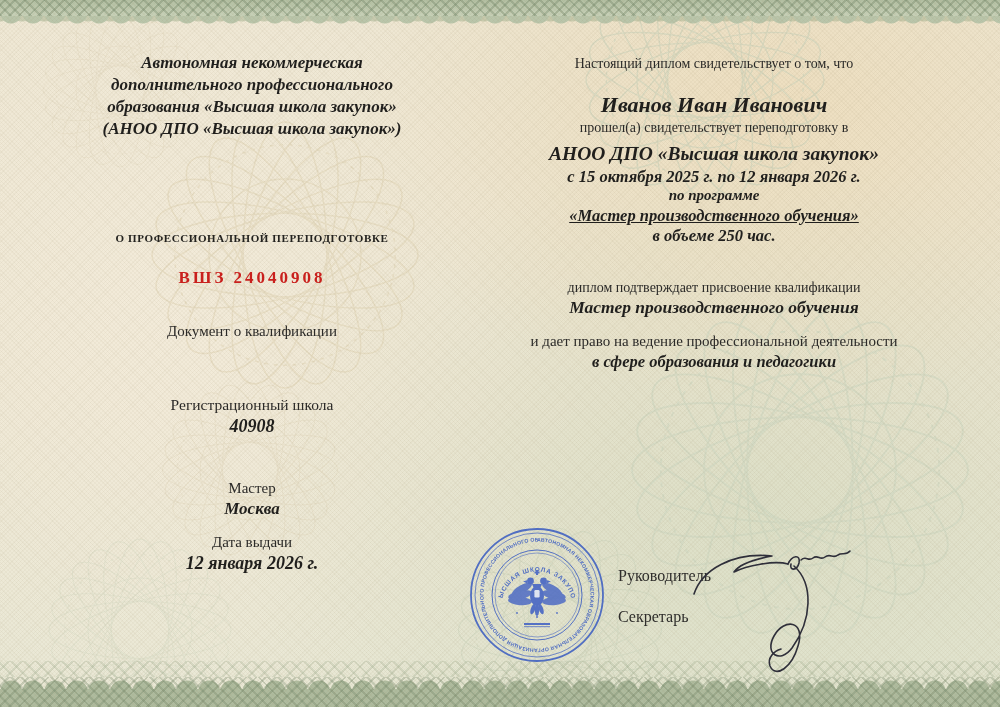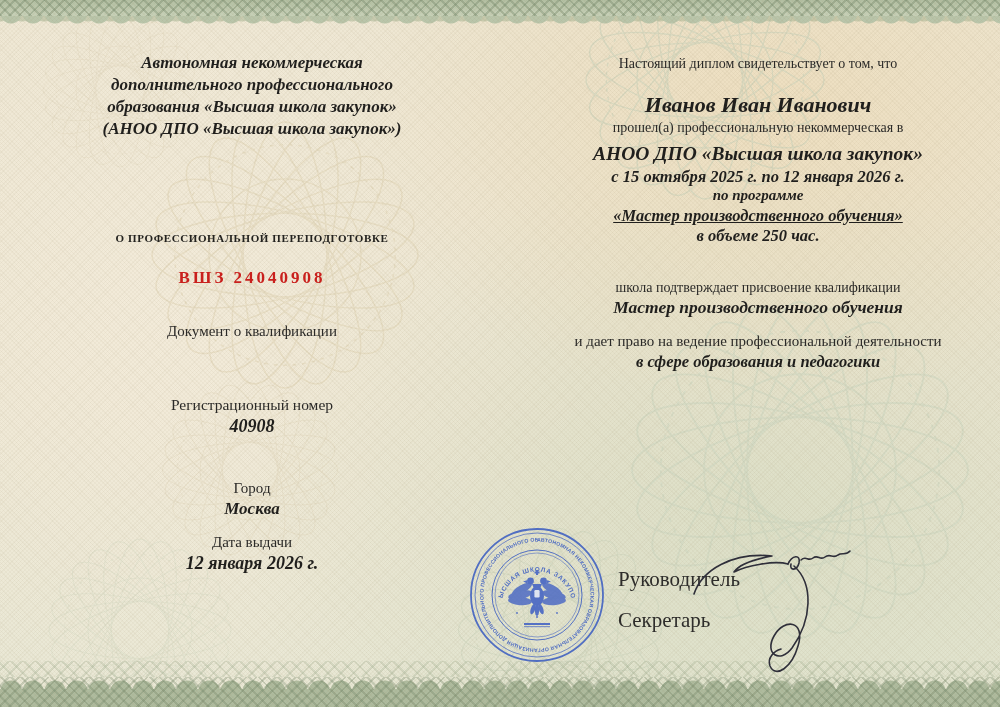--- a/index.html
+++ b/index.html
@@ -38,21 +38,21 @@
       repeating-linear-gradient(-45deg, rgba(148,163,132,.32) 0 2px, transparent 2px 9px);}
   .band-bottom::after{content:""; position:absolute; left:0; right:0; bottom:0; height:30px;
     background:
       repeating-linear-gradient(45deg, rgba(102,122,92,.26) 0 2px, transparent 2px 7px),
       repeating-linear-gradient(-45deg, rgba(102,122,92,.26) 0 2px, transparent 2px 7px),
       radial-gradient(circle at 11px 14px, #aebb9e 10px, rgba(174,187,158,0) 11px) 0 0/22px 12px repeat-x,
       linear-gradient(0deg, #aebb9e 0 18px, rgba(174,187,158,0) 18px);}
   
   .tb{position:absolute; text-align:center; z-index:4;}
   .lcol{left:52px; width:400px;}
-  .rcol{left:568px; width:380px;}
+  .rcol{left:524px; width:380px;}
   .bi{font-weight:bold; font-style:italic; color:#201f1d;}
   .org{top:52px; font-size:17px; line-height:22px;}
   .title{top:194px; font-size:33px; font-weight:bold; letter-spacing:3px; color:#181715;}
   .subtitle{top:232px; font-size:11px; font-weight:bold; letter-spacing:.6px; color:#23221f;}
   .series{top:268px; font-size:17px; font-weight:bold; letter-spacing:3px;}
   .doc-type{top:323px; font-size:15px;}
   .reg-label{top:396px; font-size:15.5px;}
   .reg-num{top:416px; font-size:18px;}
   .city-label{top:480px; font-size:15px;}
   .city{top:499px; font-size:17px;}
@@ -63,21 +63,21 @@
   .completed{top:120px; font-size:14px;}
   .org-short{top:143px; font-size:19.5px;}
   .period{top:167px; font-size:16.5px;}
   .program-label{top:187px; font-size:15px;}
   .program-name{top:206px; font-size:16.5px;text-decoration:underline;}
   .volume{top:226px; font-size:16.5px;}
   .qual-intro{top:280px; font-size:14px;}
   .qualification{top:297px; font-size:17.5px;}
   .rights{top:333px; font-size:15px;}
   .sphere{top:352px; font-size:16.5px;}
-  .sig-label{position:absolute; z-index:4; left:618px; width:120px; font-size:21px; text-align:left; color:#2e2d2b;}
+  .sig-label{position:absolute; z-index:4; left:618px; width:120px; font-size:16px; text-align:left; color:#2e2d2b;}
   .head-label{top:567px;}
   .secretary-label{top:608px;}
   .seal{position:absolute; left:466px; top:524px; width:142px; height:142px; z-index:4; opacity:.92;}
   .signature{position:absolute; left:688px; top:536px; width:180px; height:150px; z-index:5;}
 </style>
 </head>
 <body>
 
 <div class="certificate">
 
@@ -115,36 +115,36 @@
   <div class="tb lcol org bi">
     <div>Автономная некоммерческая</div>
     <div>дополнительного профессионального</div>
     <div>образования «Высшая школа закупок»</div>
     <div>(АНОО ДПО «Высшая школа закупок»)</div>
   </div>
 
   <div class="tb lcol subtitle">О ПРОФЕССИОНАЛЬНОЙ ПЕРЕПОДГОТОВКЕ</div>
   <div class="tb lcol series" style="color:#c9201d;">ВШЗ 24040908</div>
   <div class="tb lcol doc-type">Документ о квалификации</div>
-  <div class="tb lcol reg-label">Регистрационный номер</div>
+  <div class="tb lcol reg-label">Регистрационный школа</div>
   <div class="tb lcol reg-num bi">40908</div>
-  <div class="tb lcol city-label">Город</div>
+  <div class="tb lcol city-label">Мастер</div>
   <div class="tb lcol city bi">Москва</div>
   <div class="tb lcol date-label">Дата выдачи</div>
   <div class="tb lcol date bi">12 января 2026 г.</div>
 
   <div class="tb rcol intro">Настоящий диплом свидетельствует о том, что</div>
   <div class="tb rcol holder bi">Иванов Иван Иванович</div>
-  <div class="tb rcol completed">прошел(а) профессиональную некоммерческая в</div>
+  <div class="tb rcol completed">прошел(а) свидетельствует переподготовку в</div>
   <div class="tb rcol org-short bi">АНОО ДПО «Высшая школа закупок»</div>
   <div class="tb rcol period bi">с 15 октября 2025 г. по 12 января 2026 г.</div>
   <div class="tb rcol program-label bi">по программе</div>
   <div class="tb rcol program-name bi">«Мастер производственного обучения»</div>
   <div class="tb rcol volume bi">в объеме 250 час.</div>
-  <div class="tb rcol qual-intro">школа подтверждает присвоение квалификации</div>
+  <div class="tb rcol qual-intro">диплом подтверждает присвоение квалификации</div>
   <div class="tb rcol qualification bi">Мастер производственного обучения</div>
   <div class="tb rcol rights">и дает право на ведение профессиональной деятельности</div>
   <div class="tb rcol sphere bi">в сфере образования и педагогики</div>
 
   <div class="sig-label head-label">Руководитель</div>
   <div class="sig-label secretary-label">Секретарь</div>
 
   <svg class="seal" viewBox="-71 -71 142 142" aria-hidden="false">
     <g stroke="#4565c2" fill="none">
       <circle r="66" stroke-width="1.8"></circle>

